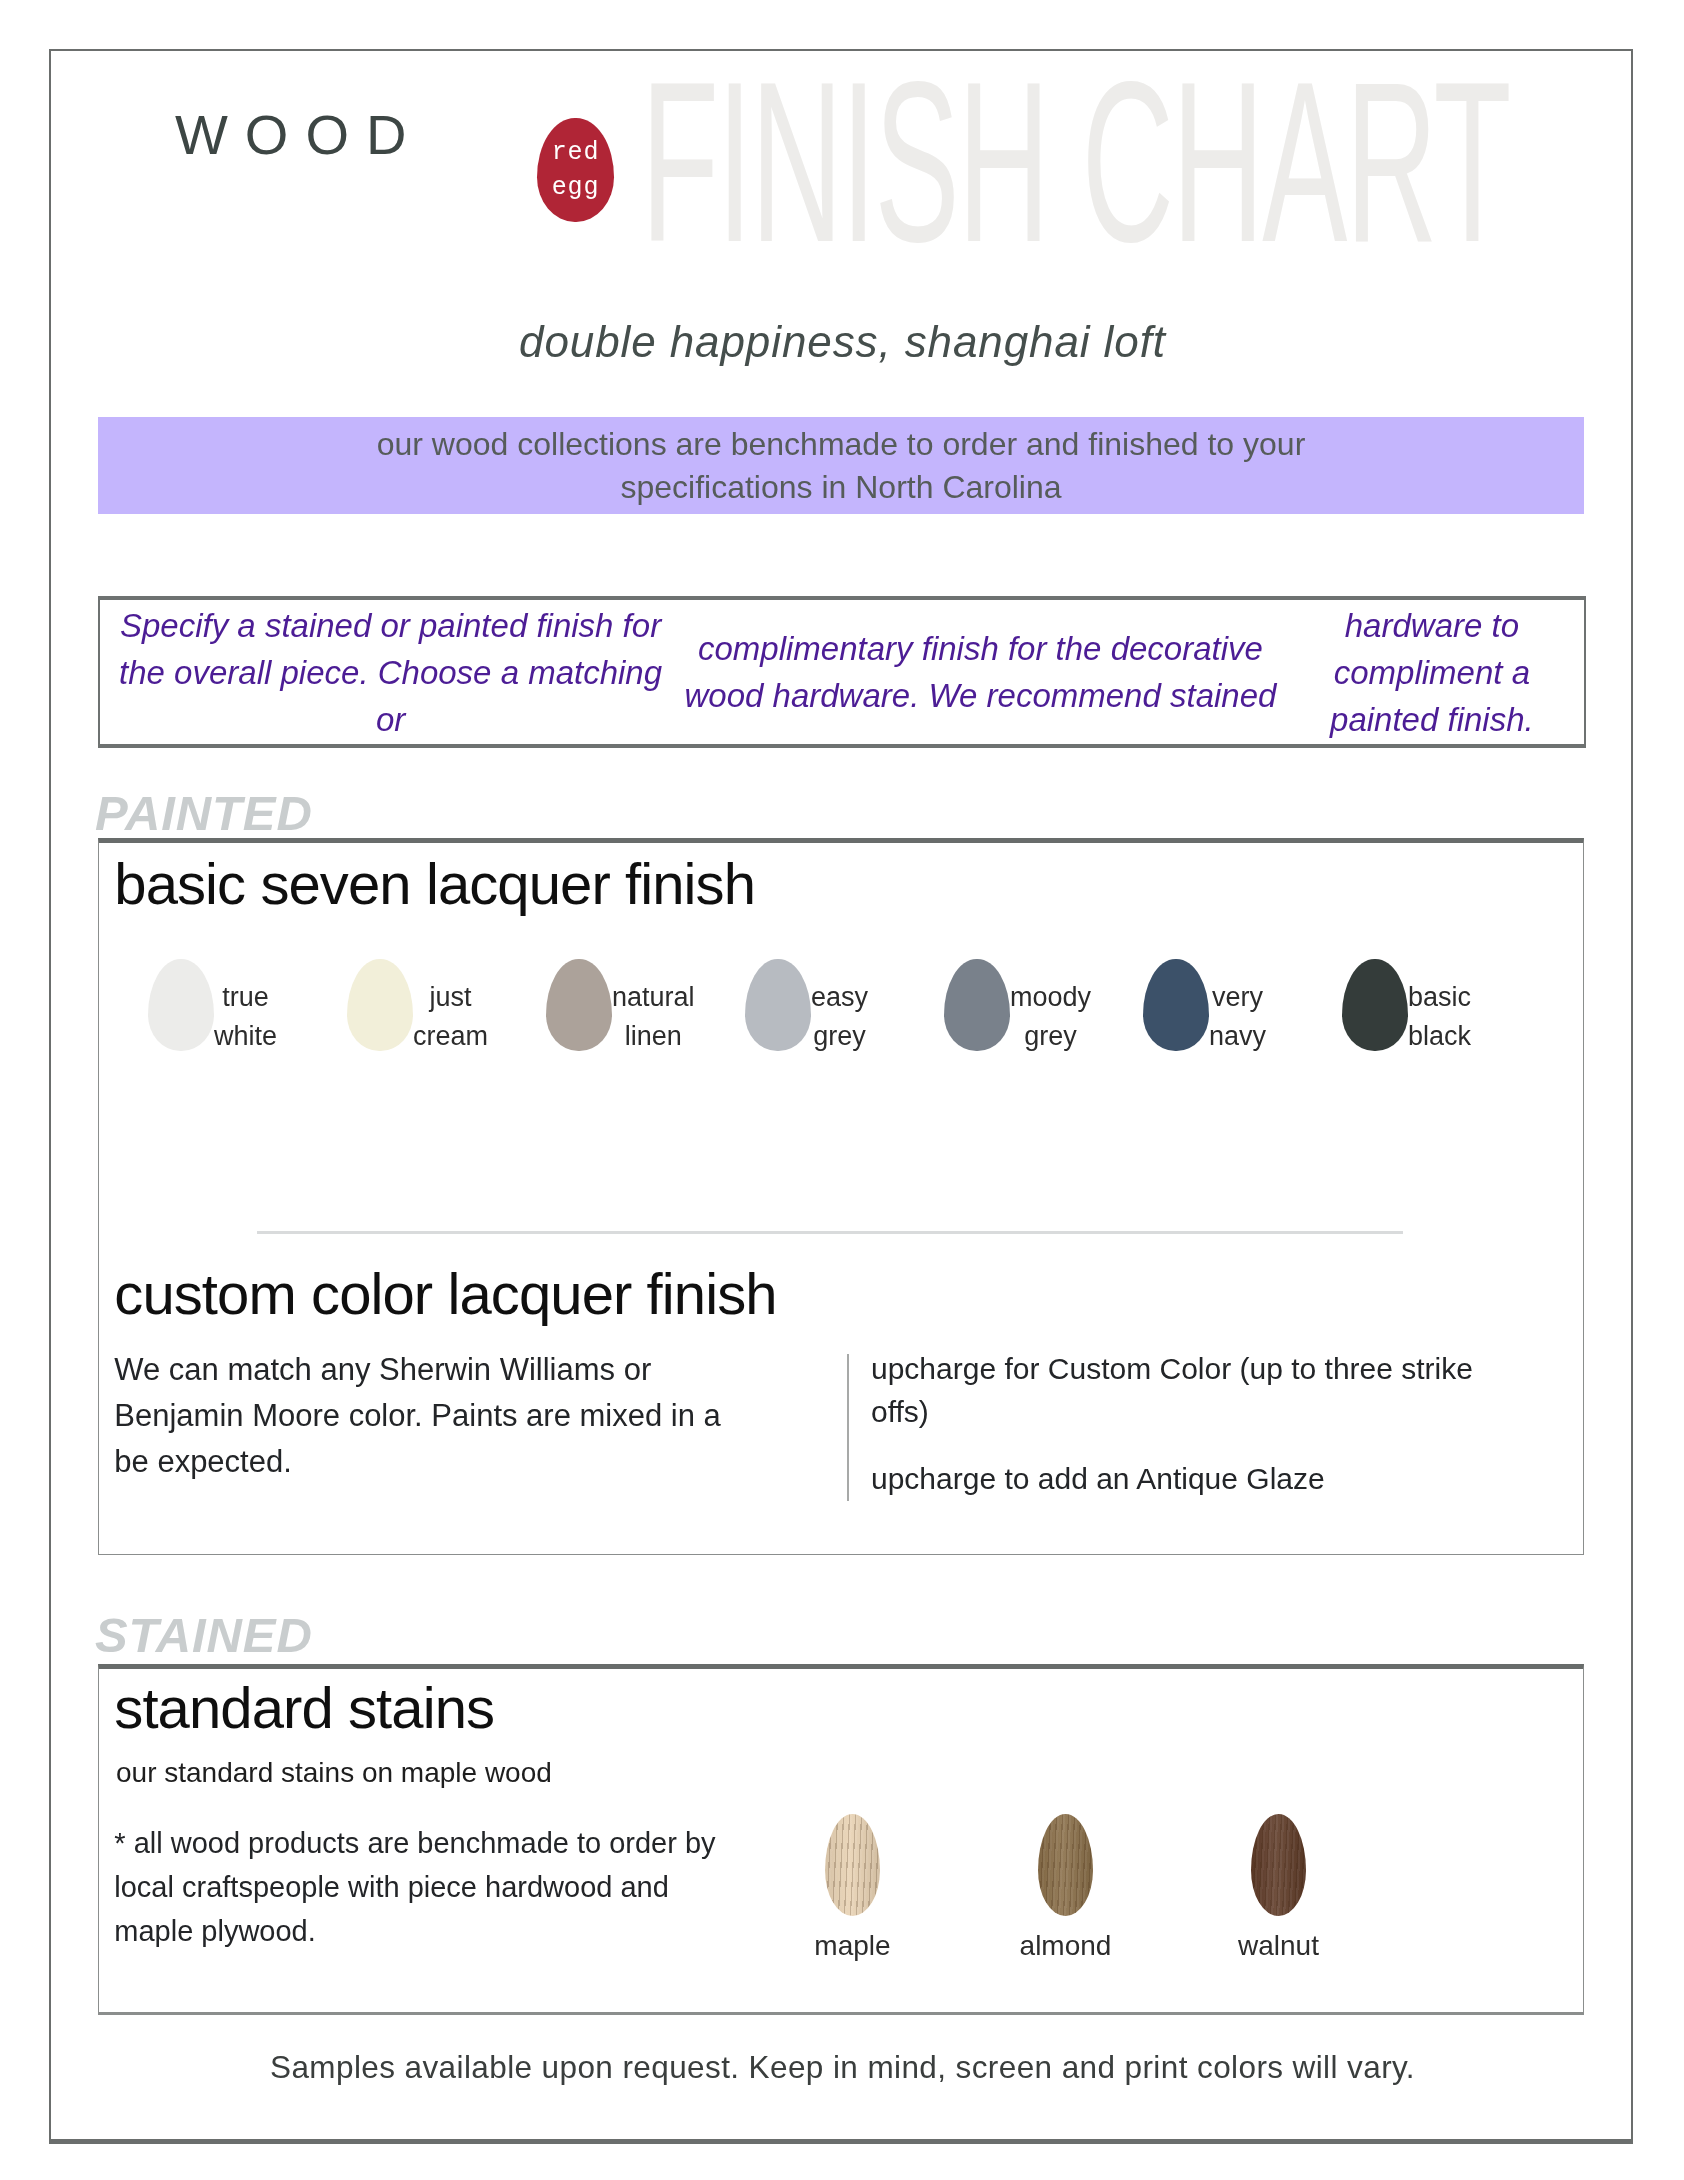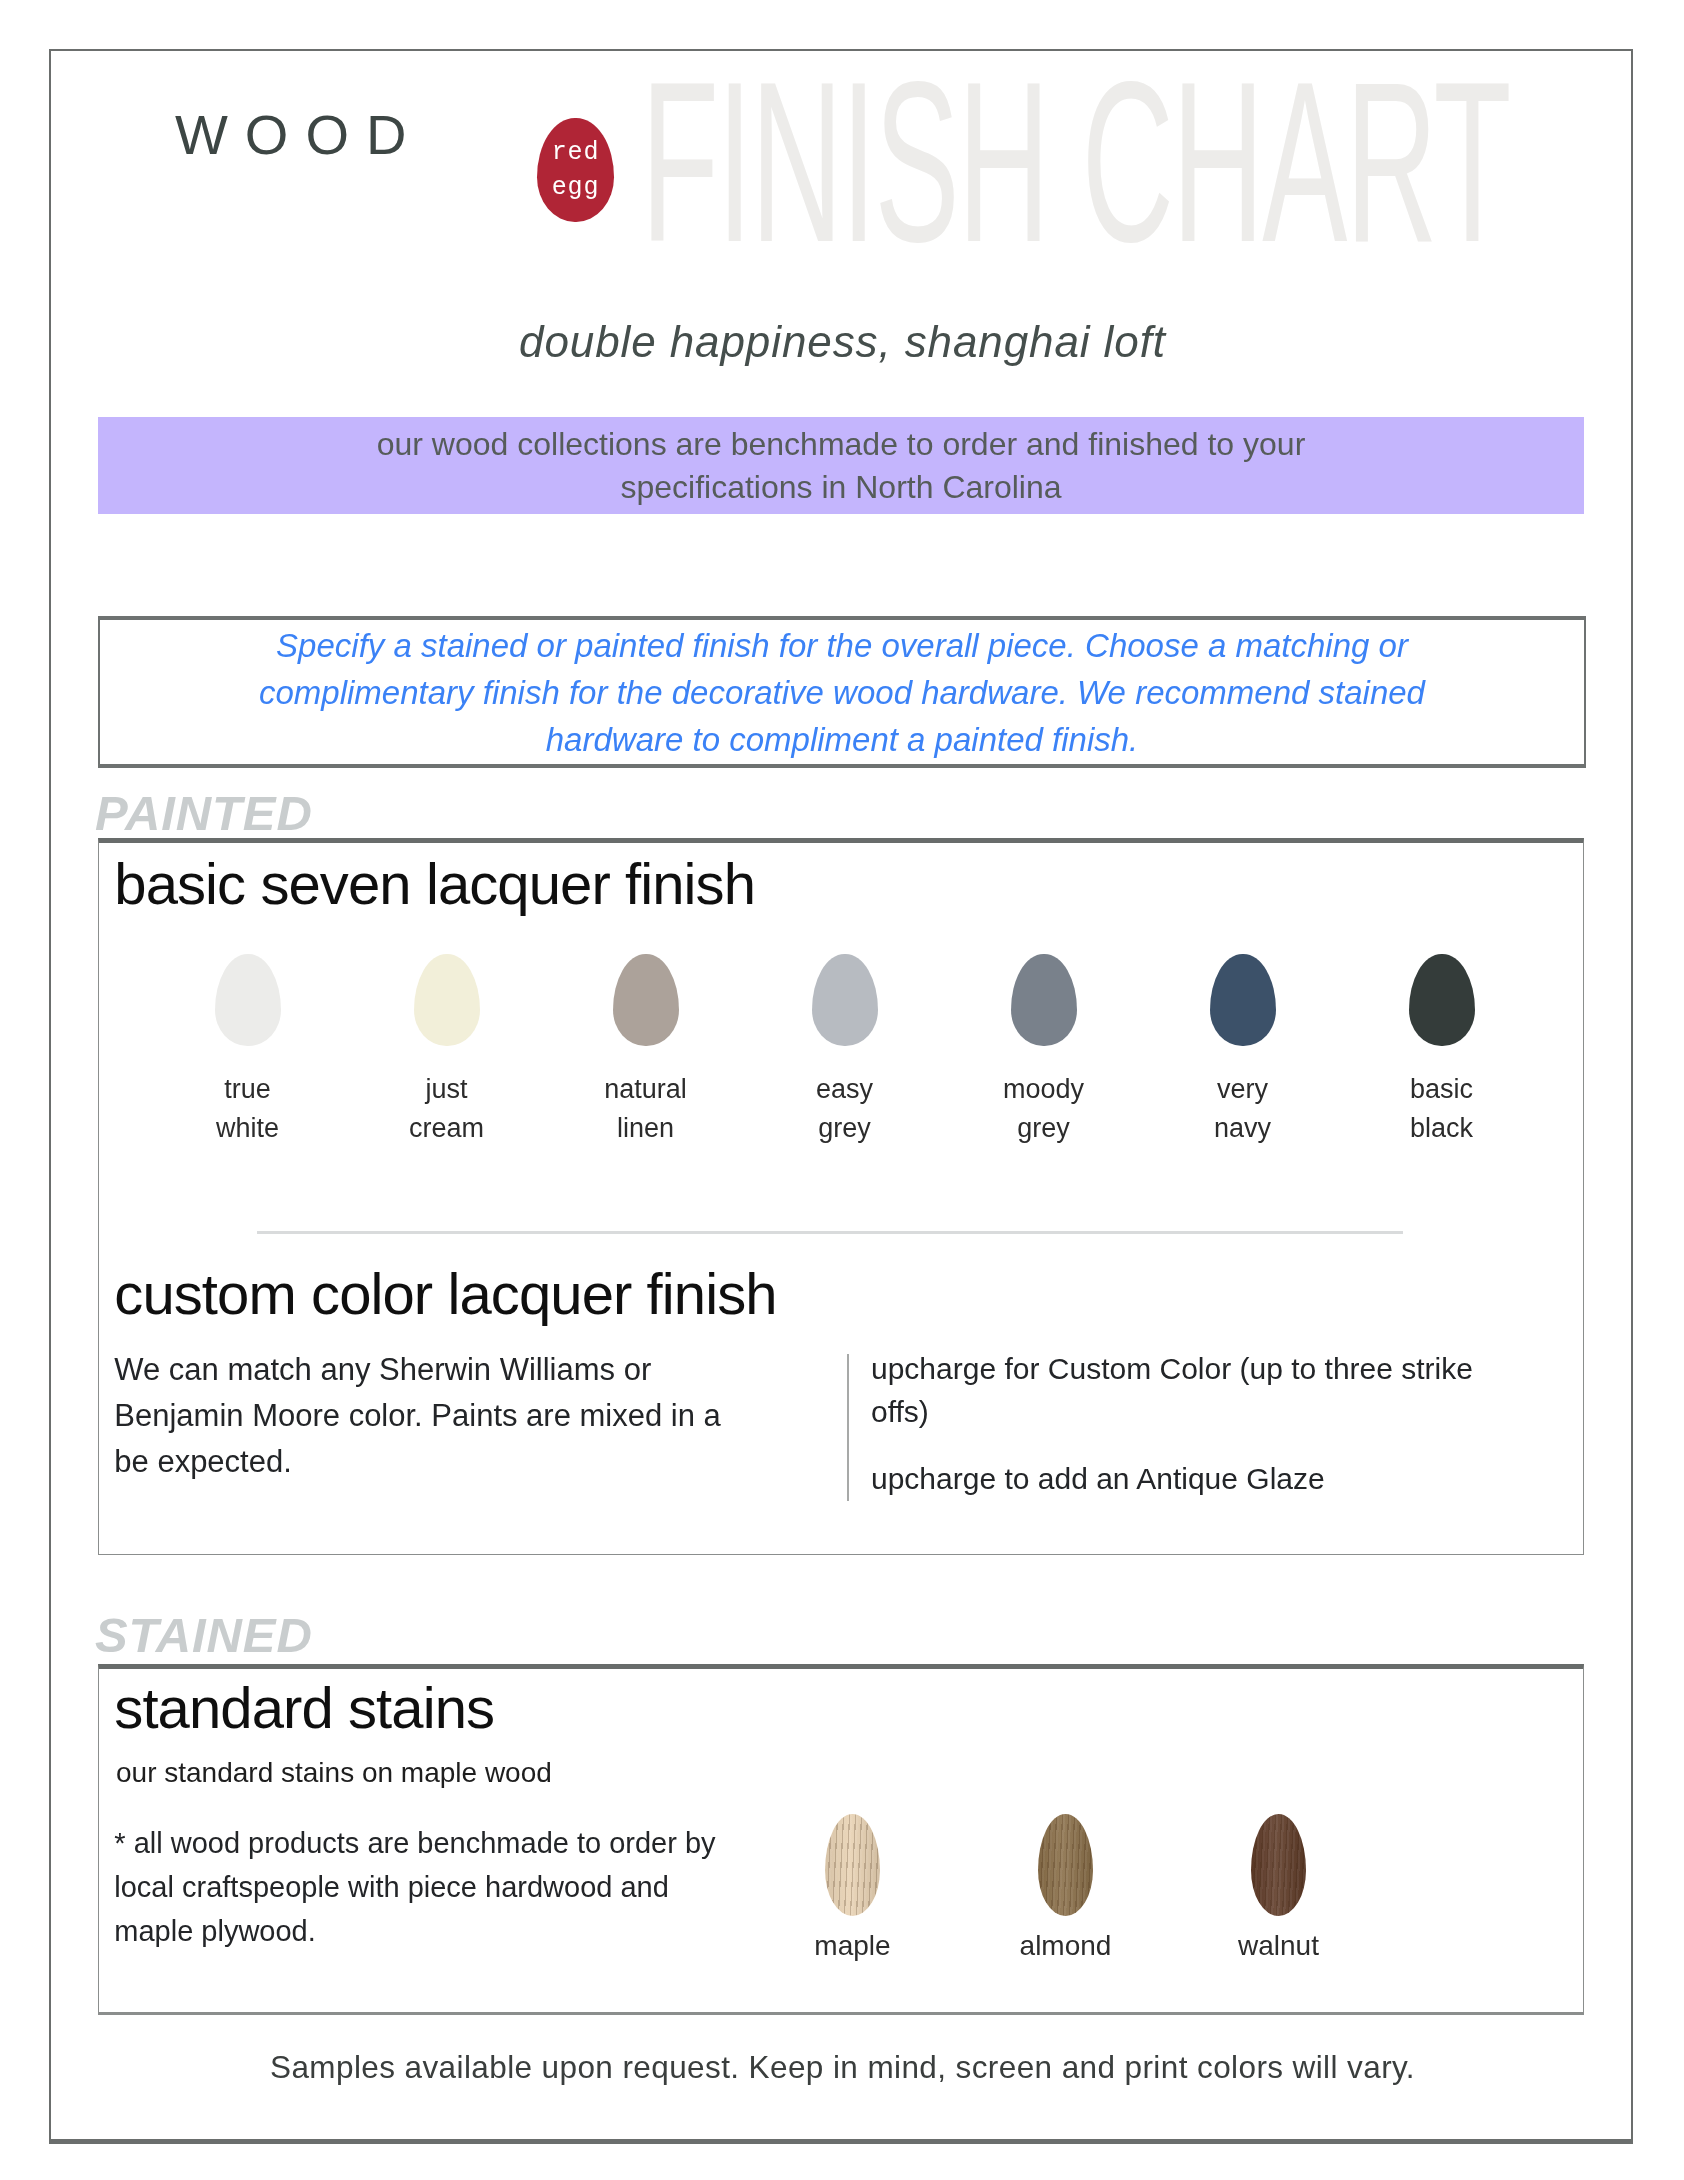--- a/index.html
+++ b/index.html
@@ -43,25 +43,25 @@
     color:#454e4c;letter-spacing:0.9px;
   }
   
   .banner{
     position:absolute;left:98px;top:417px;width:1486px;height:97px;
     display:flex;flex-direction:column;align-items:center;justify-content:center;
     font-size:32px;line-height:43px;color:#565c5a;text-align:center;
   }
   
   .notice{
-    position:absolute;left:98px;top:616px;width:1488px;height:152px;
+    position:absolute;left:98px;top:596px;width:1488px;height:152px;
     box-sizing:border-box;
     border:2.6px solid #6e7271;border-top-width:4.3px;border-bottom-width:4.3px;
-    display:flex;flex-direction:column;align-items:center;justify-content:center;
-    font-style:italic;font-size:33px;line-height:47px;color:#3b82f6;text-align:center;
+    display:flex;flex-direction:row;align-items:center;justify-content:center;
+    font-style:italic;font-size:33px;line-height:47px;color:#4c1d95;text-align:center;
   }
   
   .section-label{
     position:absolute;left:95px;
     font-size:49px;font-weight:700;letter-spacing:0.9px;color:#c9cdce;line-height:1;font-style:italic;
   }
   
   .panel{
     position:absolute;left:98px;width:1486px;
     box-sizing:border-box;
@@ -72,21 +72,21 @@
   #stained-box{top:1664px;height:351px;border-bottom-width:3.4px;}
   .panel-title{
     position:absolute;left:15.3px;
     font-size:58px;font-weight:400;color:#0f0f0f;line-height:1;letter-spacing:-0.9px;
     white-space:nowrap;
   }
   
   .swatch-row{
     position:absolute;left:49px;top:111px;display:flex;
   }
-  .swatch-cell{width:199px;display:flex;flex-direction:column;align-items:center;}
+  .swatch-cell{width:199px;display:flex;flex-direction:row;align-items:center;}
   .paint-egg{
     width:66px;height:92px;
     border-radius:50% / 62% 62% 40% 40%;
   }
   .swatch-label{
     margin-top:24px;text-align:center;
     font-size:27px;line-height:39px;color:#2c2c2c;
   }
   .divider{
     position:absolute;left:158px;top:388px;width:1146px;height:2.6px;background:#d9dbdc;

